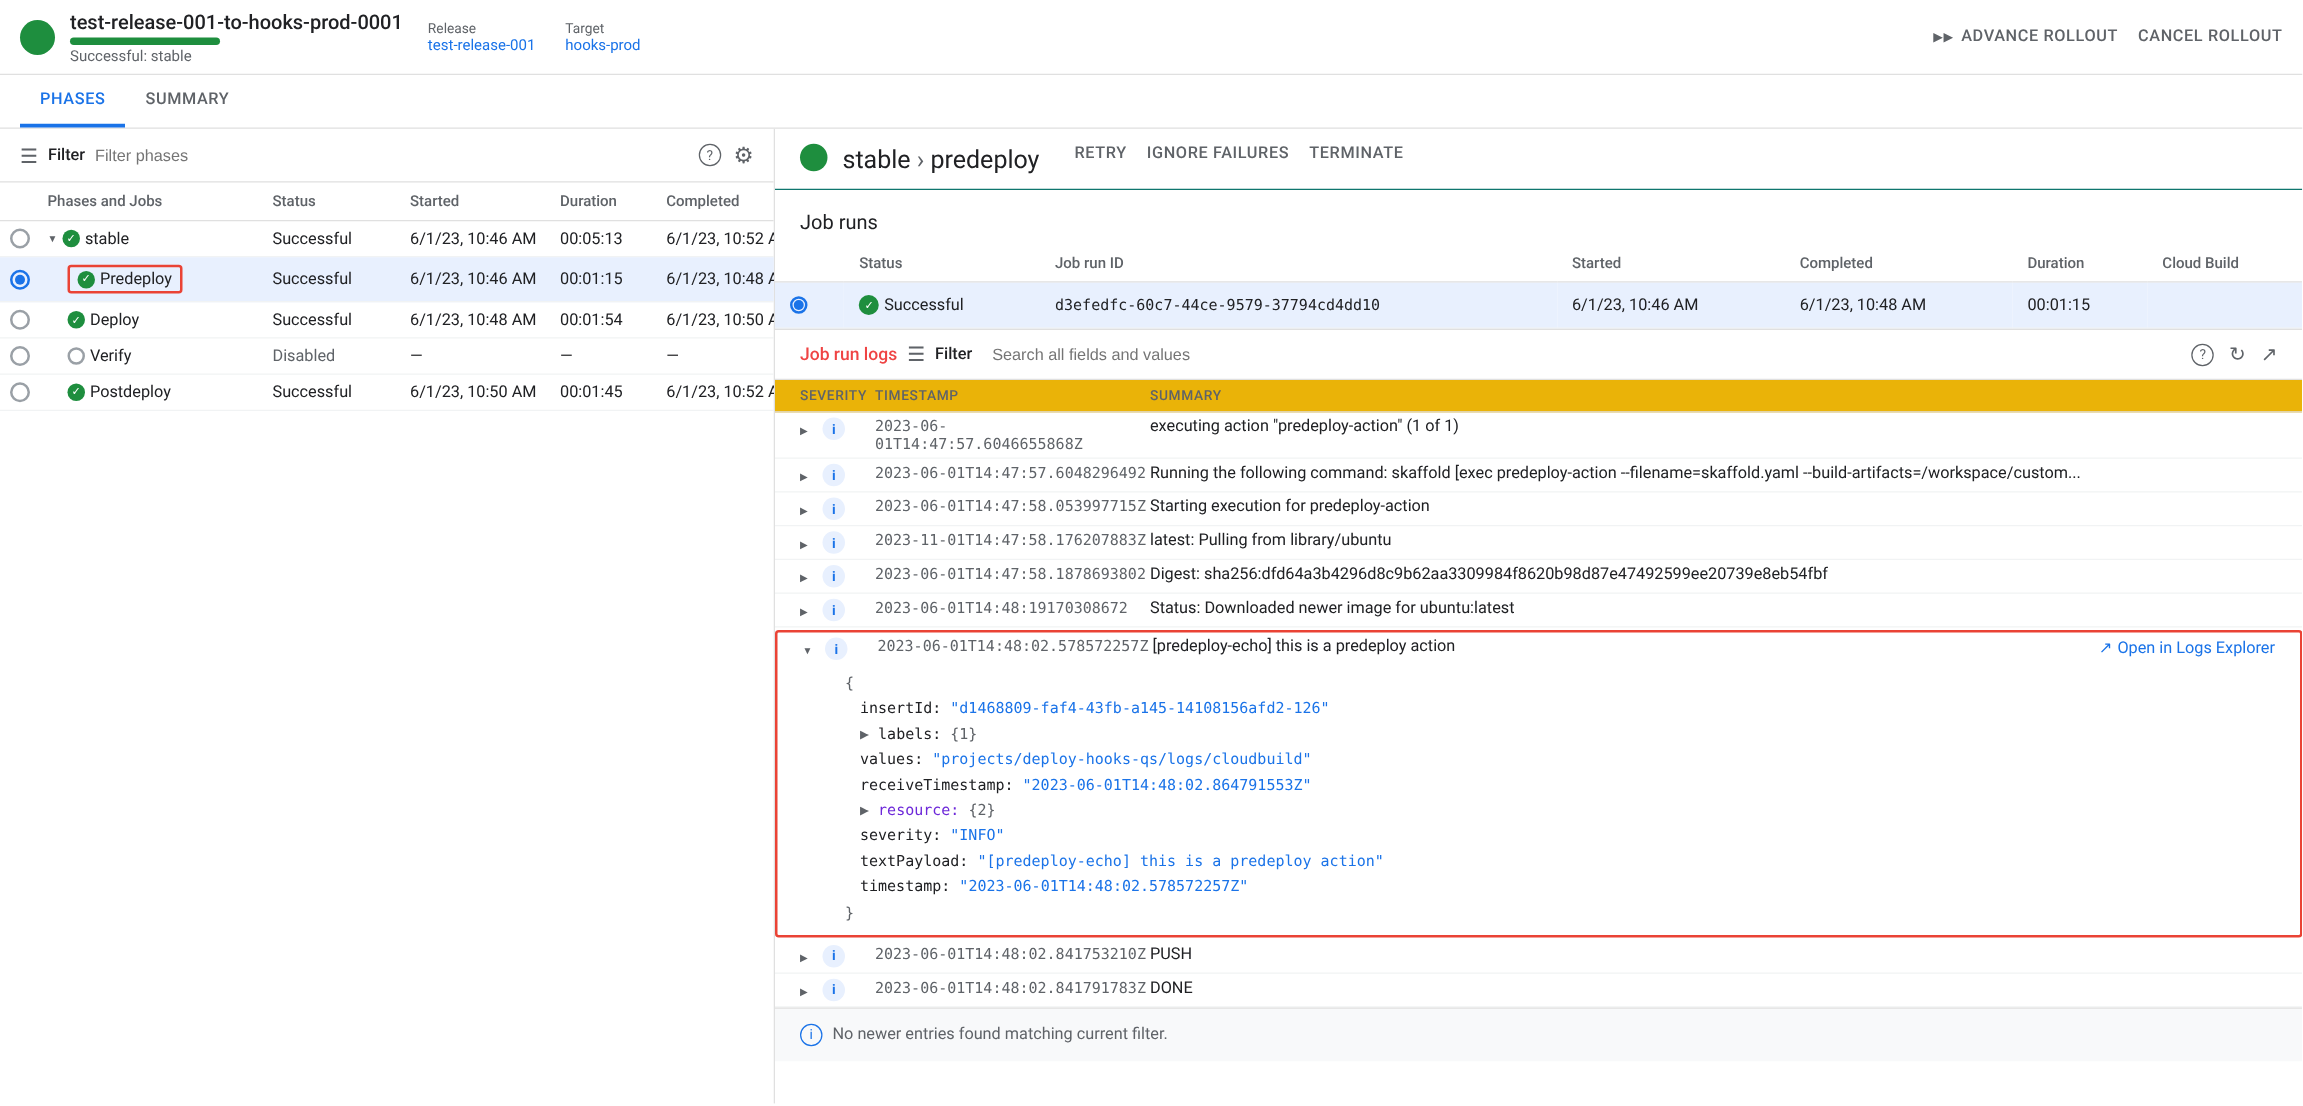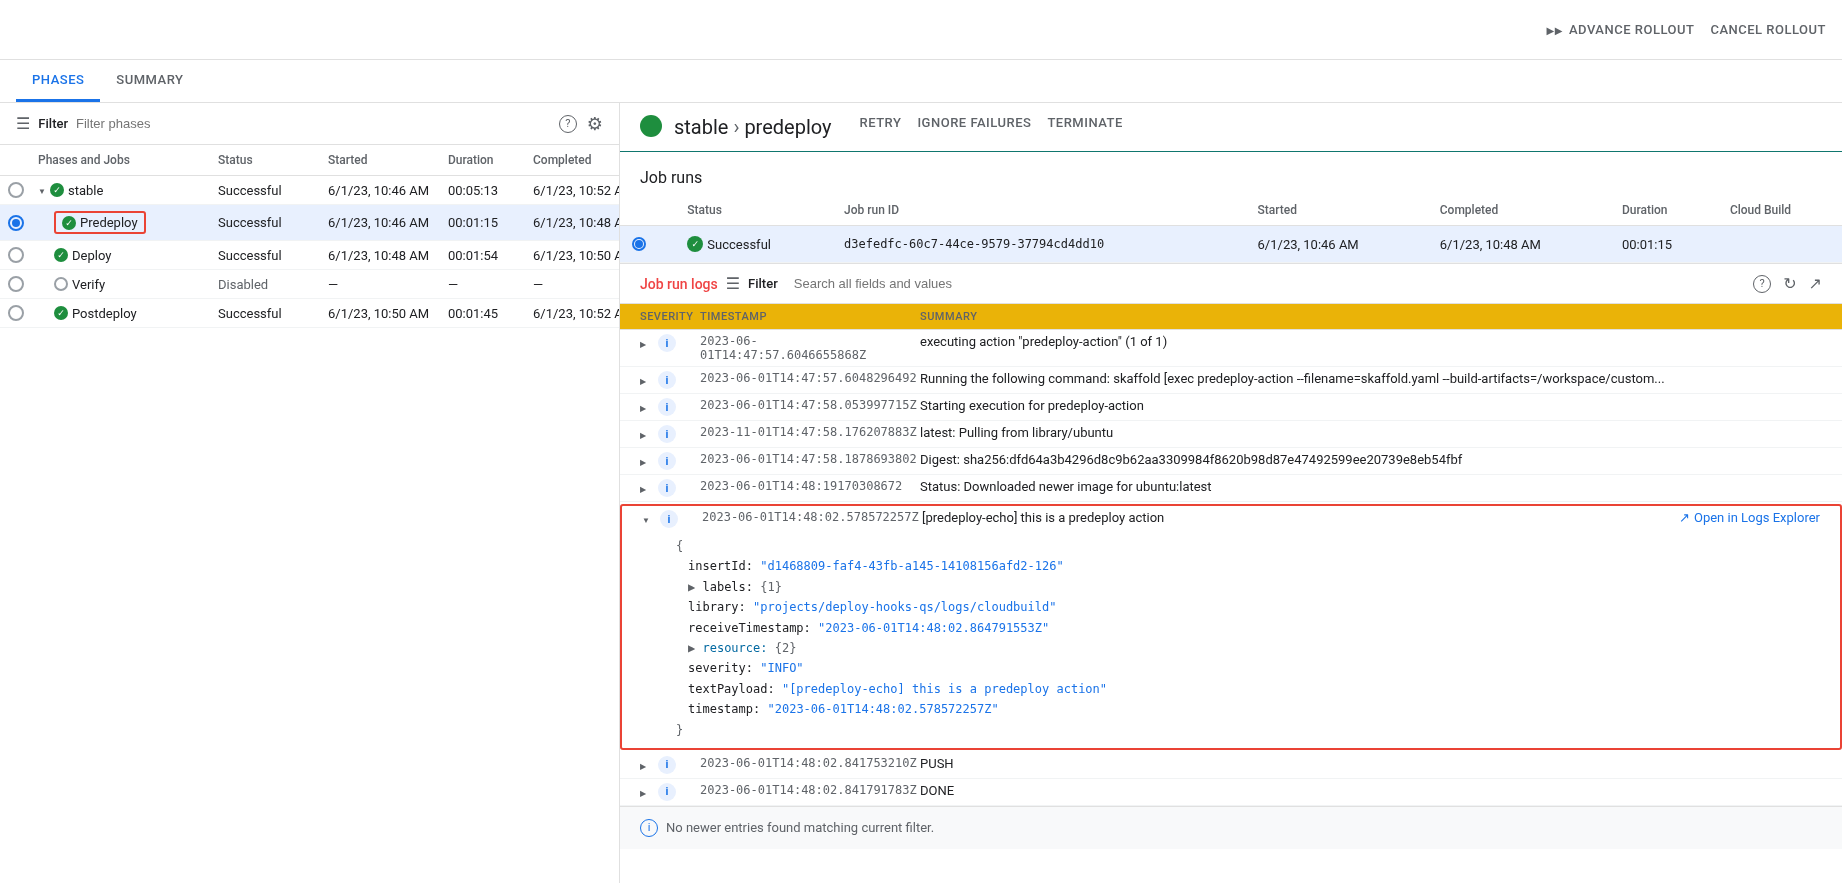--- a/index.html
+++ b/index.html
@@ -100,20 +100,38 @@
     .chevron-right::before { content: '▶'; font-size: 8px; }
     .chevron-down::before { content: '▼'; font-size: 8px; }
     .double-arrow::before { content: '▶▶'; font-size: 10px; color: #5f6368; }
 
     .highlight-box { border: 2px solid #ea4335; border-radius: 3px; }
   </style>
 </head>
 <body>
 
 <div class="top-header">
+  <div class="header-left">
+    <div class="success-icon"></div>
+    <div>
+      <div class="release-name">test-release-001-to-hooks-prod-0001</div>
+      <div class="progress-bar-container"></div>
+      <div class="stable-label">Successful: stable</div>
+    </div>
+    <div class="header-meta">
+      <div class="meta-item">
+        <span class="meta-label">Release</span>
+        <a class="meta-link">test-release-001</a>
+      </div>
+      <div class="meta-item">
+        <span class="meta-label">Target</span>
+        <a class="meta-link">hooks-prod</a>
+      </div>
+    </div>
+  </div>
   <div class="header-actions">
     <div class="advance-btn">
       <span class="double-arrow"></span>
       <span>ADVANCE ROLLOUT</span>
     </div>
     <div class="cancel-btn">CANCEL ROLLOUT</div>
   </div>
 </div>
 
 <div class="tabs-bar">
@@ -364,27 +382,27 @@
 
           <div style="padding: 4px 20px 8px 54px; font-family: monospace; font-size: 12px; line-height: 1.7;">
             <div><span style="color:#5f6368">{</span></div>
             <div style="padding-left:12px">
               <span style="color:#202124">insertId: </span><span style="color:#1a73e8">"d1468809-faf4-43fb-a145-14108156afd2-126"</span>
             </div>
             <div style="padding-left:12px">
               <span style="color:#5f6368">▶ </span><span style="color:#202124">labels: </span><span style="color:#5f6368">{1}</span>
             </div>
             <div style="padding-left:12px">
-              <span style="color:#202124">library: </span><span style="color:#1a73e8">"projects/deploy-hooks-qs/logs/cloudbuild"</span>
+              <span style="color:#202124">values: </span><span style="color:#1a73e8">"projects/deploy-hooks-qs/logs/cloudbuild"</span>
             </div>
             <div style="padding-left:12px">
               <span style="color:#202124">receiveTimestamp: </span><span style="color:#1a73e8">"2023-06-01T14:48:02.864791553Z"</span>
             </div>
             <div style="padding-left:12px">
-              <span style="color:#5f6368">▶ </span><span style="color:#0369a1">resource: </span><span style="color:#5f6368">{2}</span>
+              <span style="color:#5f6368">▶ </span><span style="color:#6d28d9">resource: </span><span style="color:#5f6368">{2}</span>
             </div>
             <div style="padding-left:12px">
               <span style="color:#202124">severity: </span><span style="color:#1a73e8">"INFO"</span>
             </div>
             <div style="padding-left:12px">
               <span style="color:#202124">textPayload: </span><span style="color:#1a73e8">"[predeploy-echo] this is a predeploy action"</span>
             </div>
             <div style="padding-left:12px">
               <span style="color:#202124">timestamp: </span><span style="color:#1a73e8">"2023-06-01T14:48:02.578572257Z"</span>
             </div>

